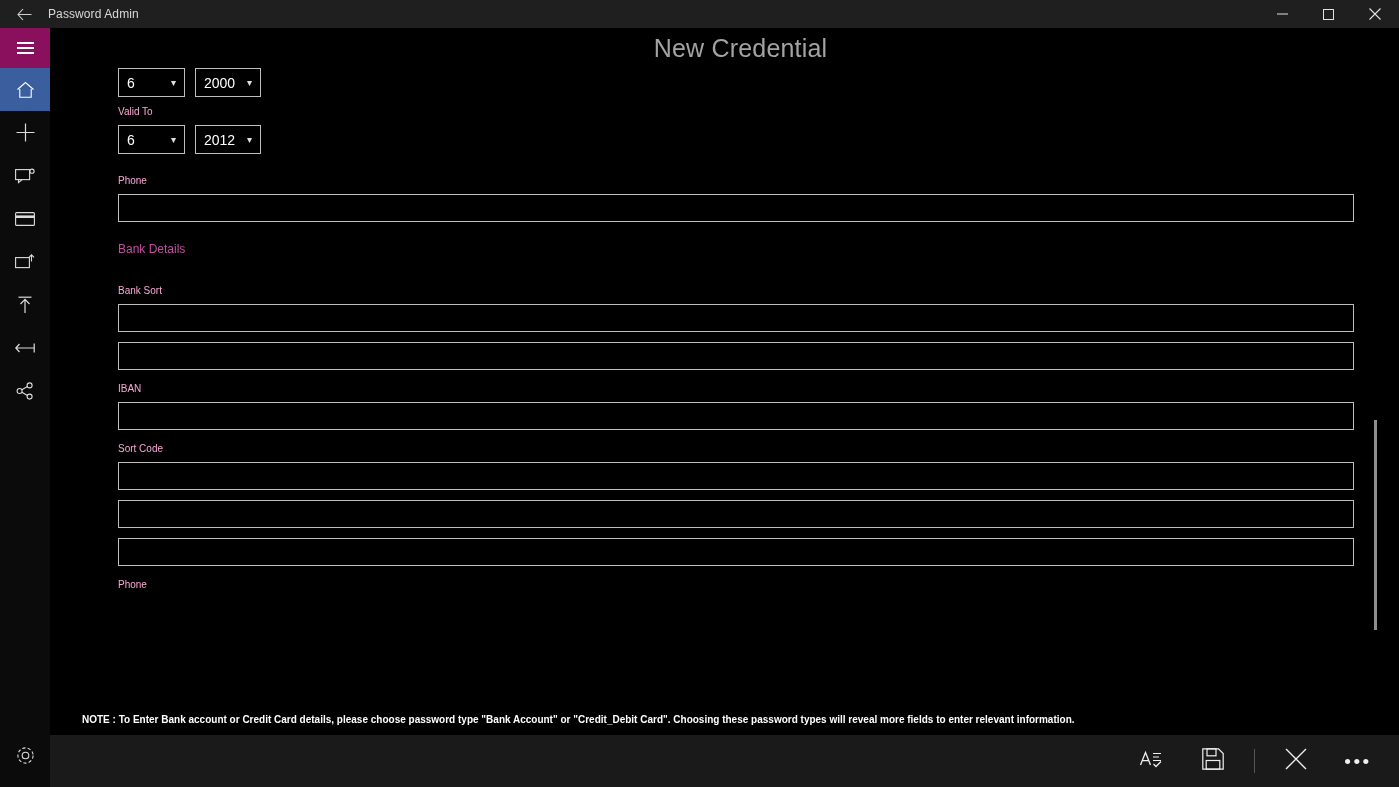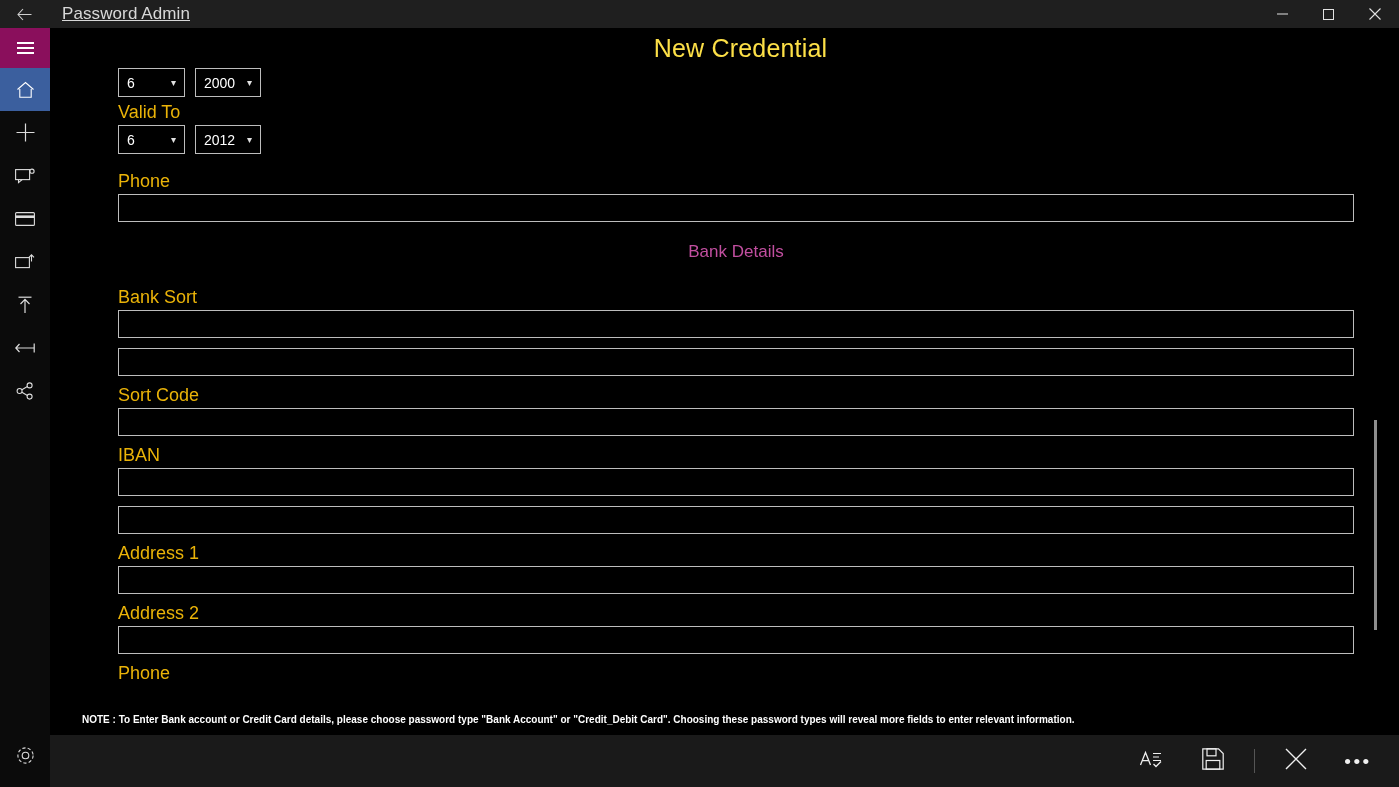--- a/index.html
+++ b/index.html
@@ -22,22 +22,22 @@
     width: 1399px; height: 28px;
     background: #1f1f1f;
     display: flex; align-items: center;
   }
   .tb-back {
     width: 48px; height: 28px;
     display: flex; align-items: center; justify-content: center;
     color: #cfcfcf; font-size: 13px;
   }
   .tb-title {
-    font-size: 17px; color: #d8d8d8;
-    margin-left: 14px; letter-spacing: .1px; text-decoration: underline;
+    font-size: 12px; color: #d8d8d8;
+    letter-spacing: .1px;
   }
   .tb-spacer { flex: 1; }
   .tb-btn {
     width: 46px; height: 28px;
     display: flex; align-items: center; justify-content: center;
     color: #e2e2e2; font-size: 12px;
   }
   .tb-btn.close { width: 48px; }
 
   
@@ -74,39 +74,39 @@
     color: #dcdcdc;
   }
 
   
   .page-header {
     position: absolute; top: 28px; left: 50px;
     width: 1349px; height: 40px;
     display: flex; align-items: center; justify-content: center;
   }
   .page-title {
-    font-size: 25px; color: #fde047; font-weight: 300;
+    font-size: 25px; color: #a3a3a3; font-weight: 300;
     letter-spacing: .2px;
     margin-left: 32px;
   }
 
   
   .content {
     position: absolute; top: 68px; left: 50px;
     width: 1349px; height: 640px;
     overflow: hidden;
   }
   .form {
     position: absolute;
     top: 0; left: 68px;
     width: 1236px;
   }
   .field-label {
-    color: #eab308;
-    font-size: 18px;
+    color: #f9a8d4;
+    font-size: 10px;
     margin: 0 0 4px 0;
     line-height: 18px;
   }
   .text-input {
     width: 1236px; height: 28px;
     background: #000;
     border: 1px solid #bdbdbd;
     color: #fff;
     font-size: 14px;
     padding: 0 7px;
@@ -125,23 +125,23 @@
     color: #fff;
     font-size: 14px;
     position: relative;
   }
   .combo.month { width: 67px; }
   .combo.year  { width: 66px; }
   .combo .val { flex: 1; }
   .combo .chev { color: #e0e0e0; font-size: 10px; margin-left: 4px; }
 
   .section-title {
-    text-align: center;
+    text-align: left;
     color: #c24fa0;
-    font-size: 17px;
+    font-size: 12px;
     margin: 20px 0 26px 0;
   }
 
   .note {
     position: absolute;
     left: 82px; top: 712px;
     width: 1260px;
     color: #ffffff;
     font-size: 10px;
     font-weight: bold;
@@ -346,42 +346,37 @@
       <div class="field">
         <div class="field-label">Bank Sort</div>
         <input class="text-input" type="text" value="" style="">
       </div>
 
       <div class="field">
         <input class="text-input" type="text" value="" style="">
       </div>
 
       <div class="field">
+        <div class="field-label">IBAN</div>
+        <input class="text-input" type="text" value="" style="">
+      </div>
+
+      <div class="field">
         <div class="field-label">Sort Code</div>
         <input class="text-input" type="text" value="" style="">
       </div>
 
       <div class="field">
-        <div class="field-label">IBAN</div>
-        <input class="text-input" type="text" value="" style="">
-      </div>
-
-      <div class="field">
-        <input class="text-input" type="text" value="" style="">
-      </div>
-
-      <div class="field">
-        <div class="field-label">Address 1</div>
-        <input class="text-input" type="text" value="" style="">
-      </div>
-
-      <div class="field">
-        <div class="field-label">Address 2</div>
-        <input class="text-input" type="text" value="" style="">
-      </div>
+        <input class="text-input" type="text" value="" style="">
+      </div>
+
+      <div class="field">
+        <input class="text-input" type="text" value="" style="">
+      </div>
+
 
       <div class="field">
         <div class="field-label">Phone</div>
 
       </div>
 
     </div>
   </div>
 
   <div class="scrollbar-track"></div>

